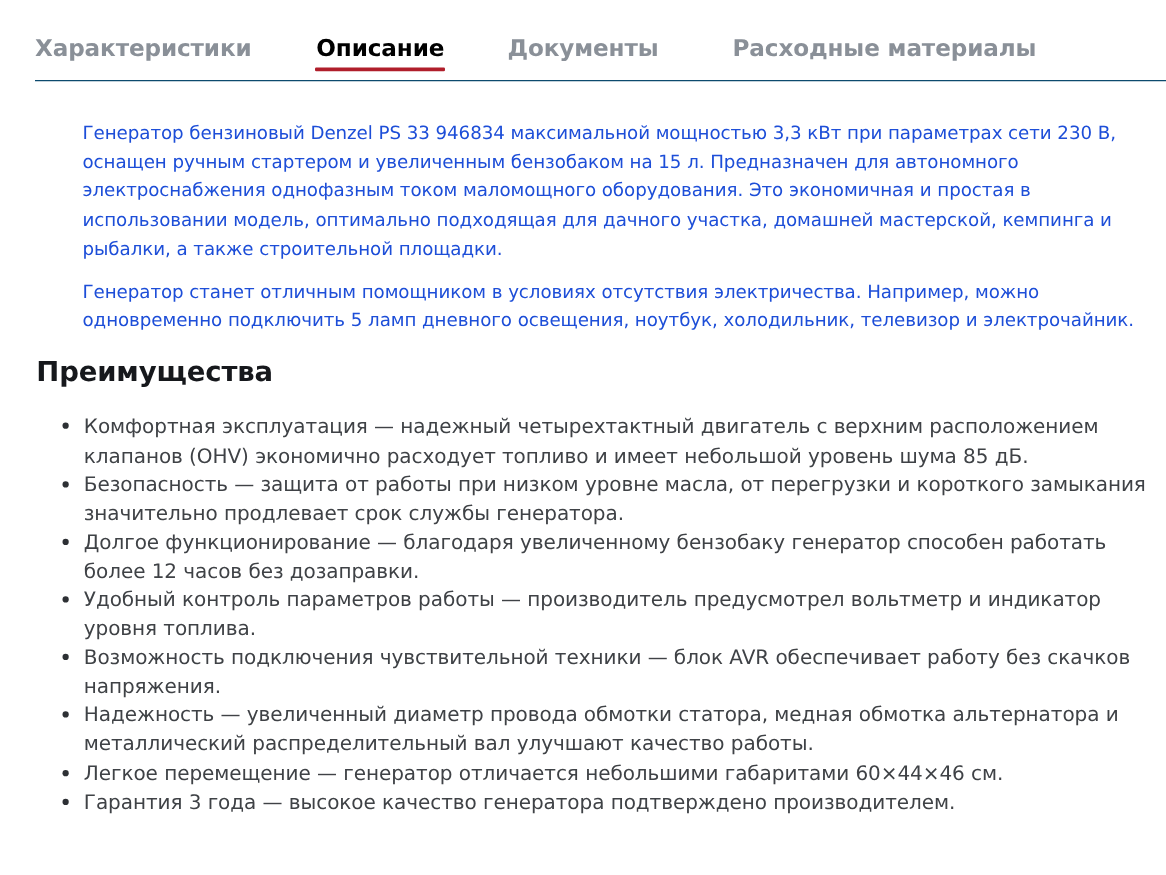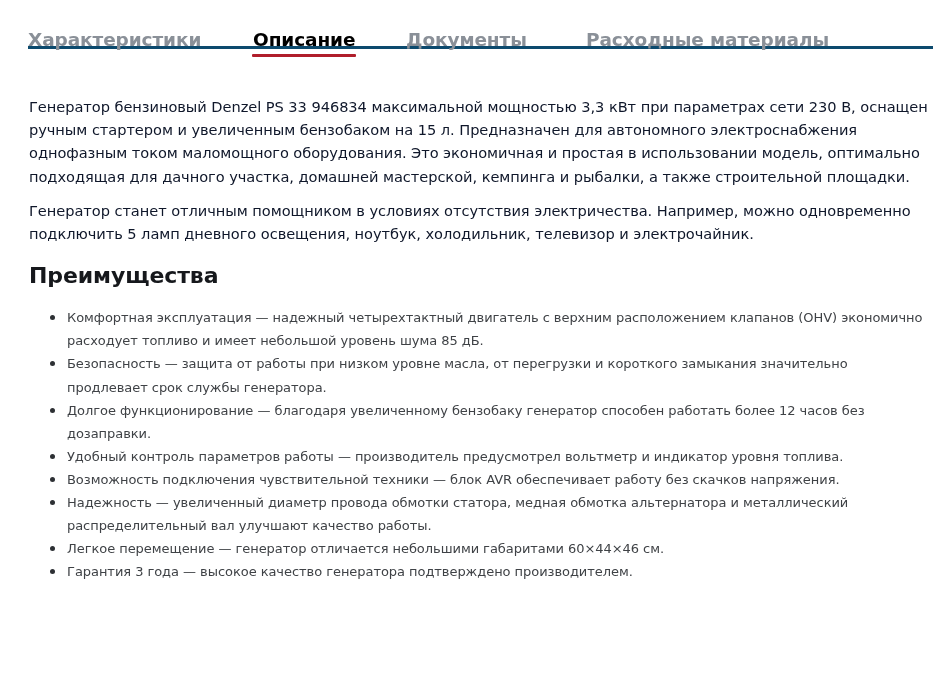--- a/index.html
+++ b/index.html
@@ -11,22 +11,22 @@
       font-family: "DejaVu Sans", "Liberation Sans", sans-serif;
       color: #3c3f44;
     }
     .page { position: relative; width: 933px; height: 700px; }
 
     .tabs {
       position: absolute;
       left: 28px;
       top: 0;
       width: 905px;
-      height: 49px;
-      border-bottom: 3px solid #0c4a6e;
+      height: 65px;
+      border-bottom: 1px solid #0c4a6e;
     }
     .tab {
       position: absolute;
       top: 29px;
       font-size: 18.5px;
       font-weight: bold;
       color: #8a9098;
       white-space: nowrap;
       letter-spacing: -0.1px;
       cursor: pointer;
@@ -46,42 +46,43 @@
 
     .content {
       position: absolute;
       left: 29px;
       top: 95px;
       width: 900px;
     }
     .para {
       font-size: 14.6px;
       line-height: 23.2px;
-      color: #0f172a;
+      color: #1d4ed8;
       letter-spacing: -0.05px;
+      margin-left: 37px;
     }
     .para + .para { margin-top: 11px; }
 
     .section-title {
       margin-top: 17px;
       font-size: 22px;
       font-weight: bold;
       color: #16181c;
       line-height: 28px;
       letter-spacing: -0.1px;
     }
 
     .list {
       list-style: none;
       margin-top: 16px;
       padding-left: 38px;
     }
     .list li {
       position: relative;
-      font-size: 13px;
+      font-size: 16px;
       line-height: 23.1px;
       color: #3f4246;
       letter-spacing: -0.05px;
     }
     .list li .bullet {
       position: absolute;
       left: -17px;
       top: 9px;
       width: 5px;
       height: 5px;

